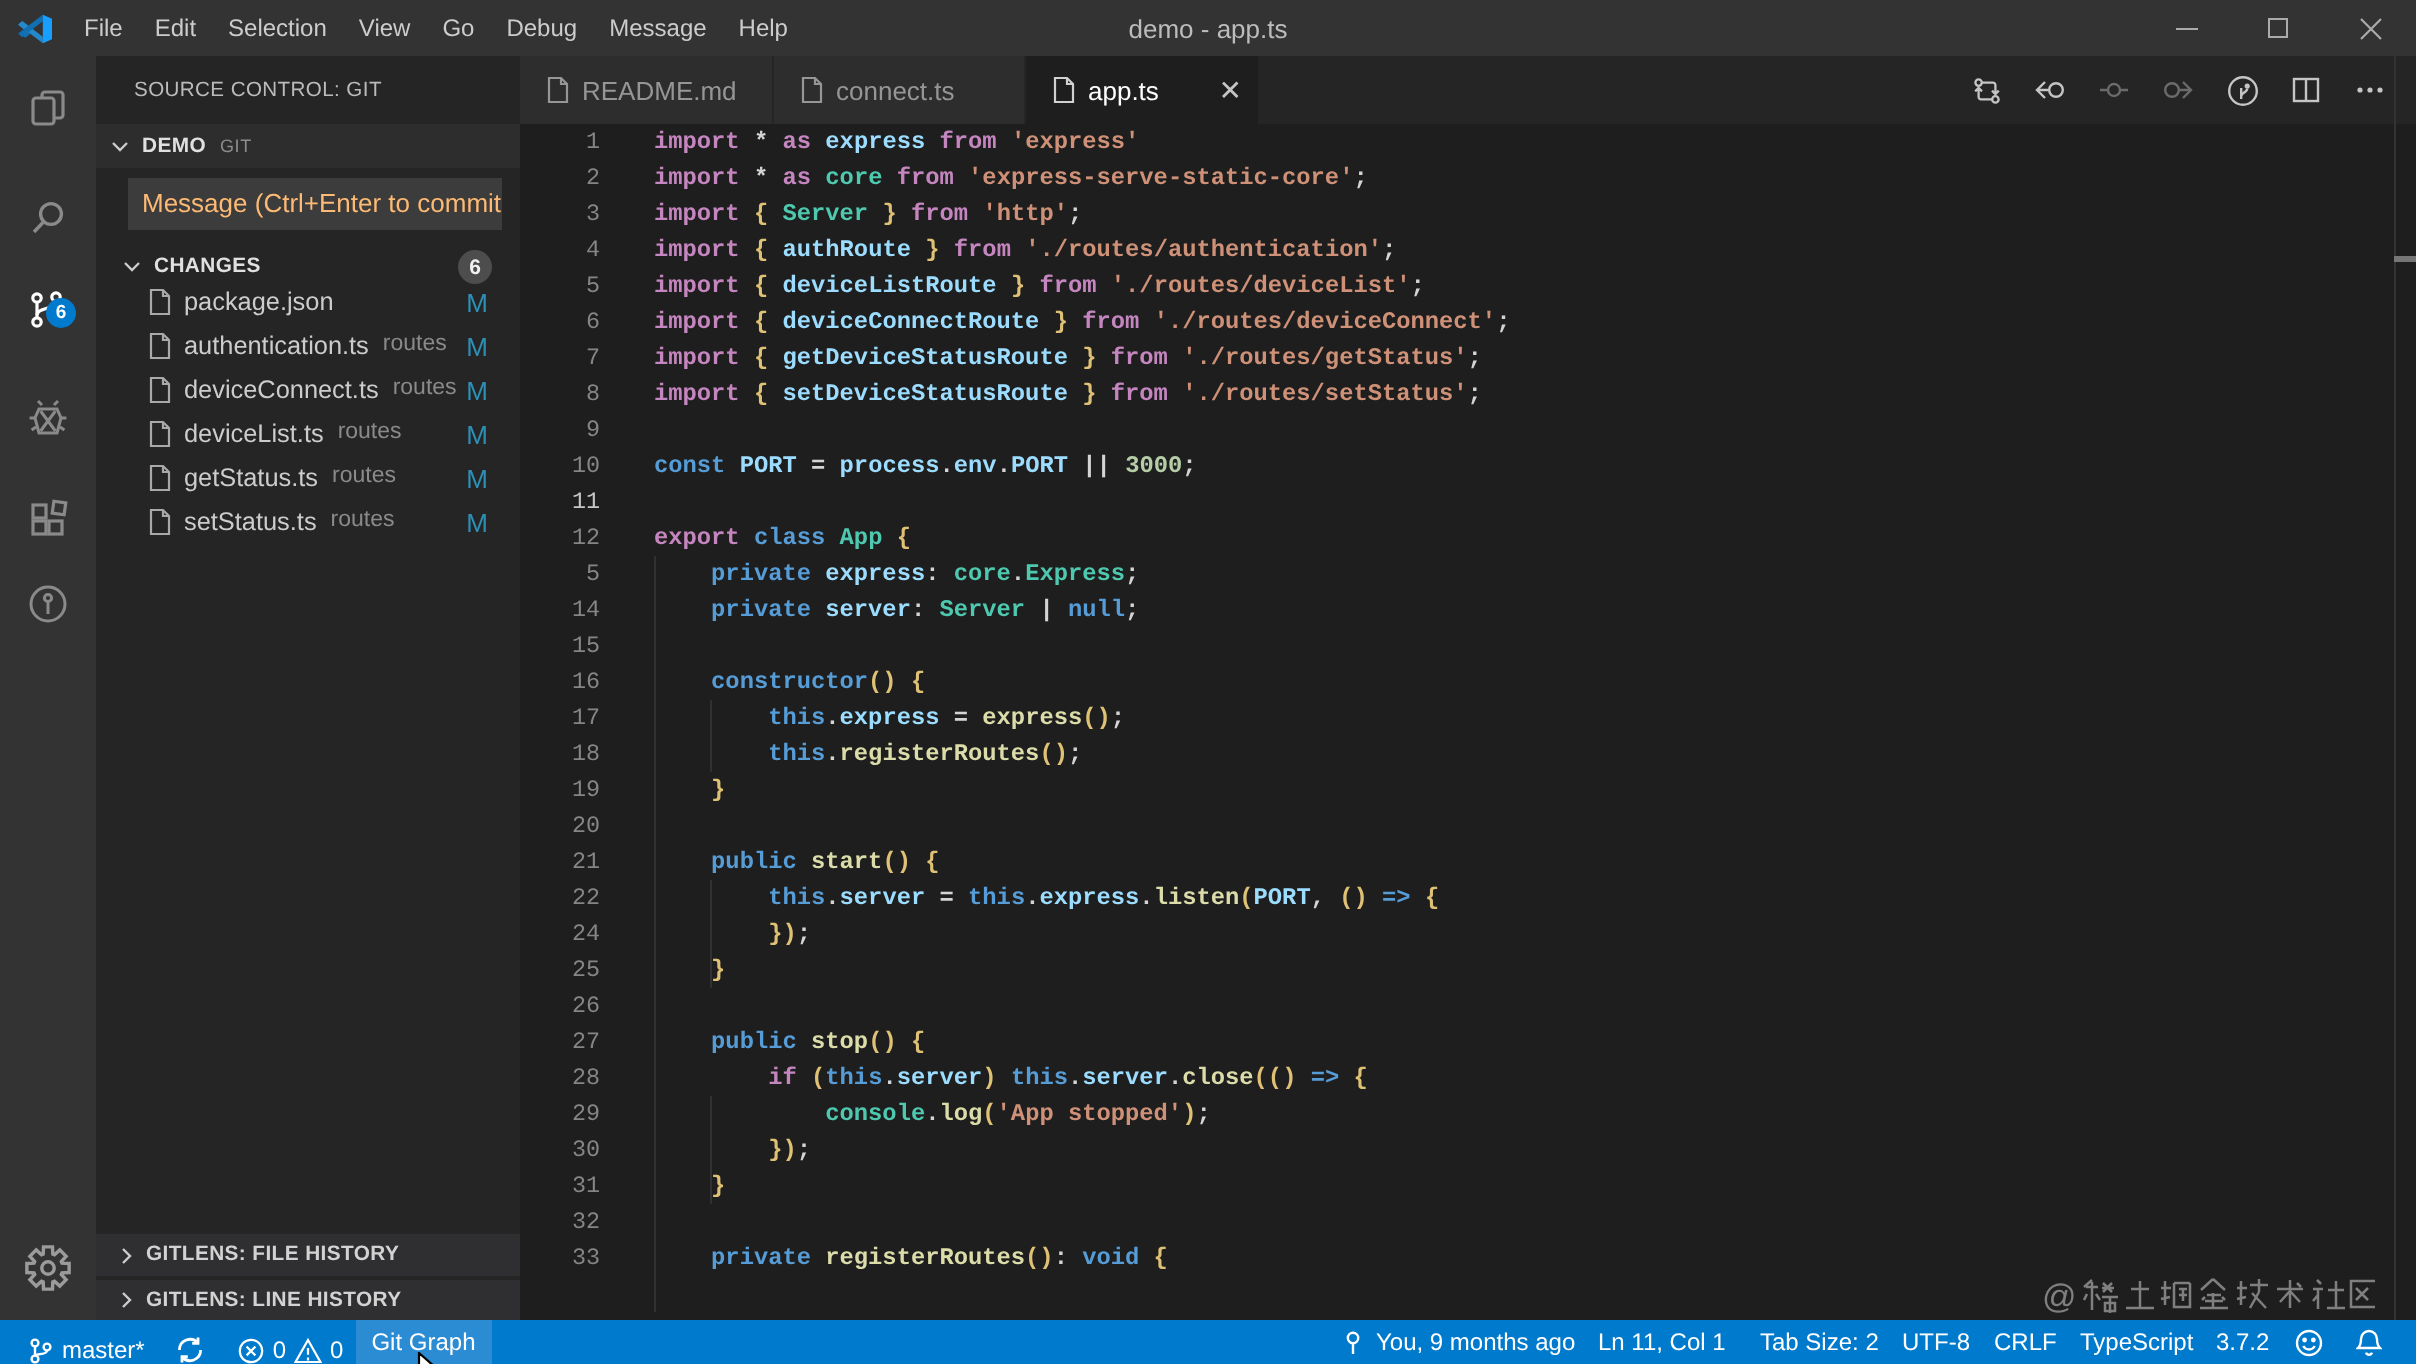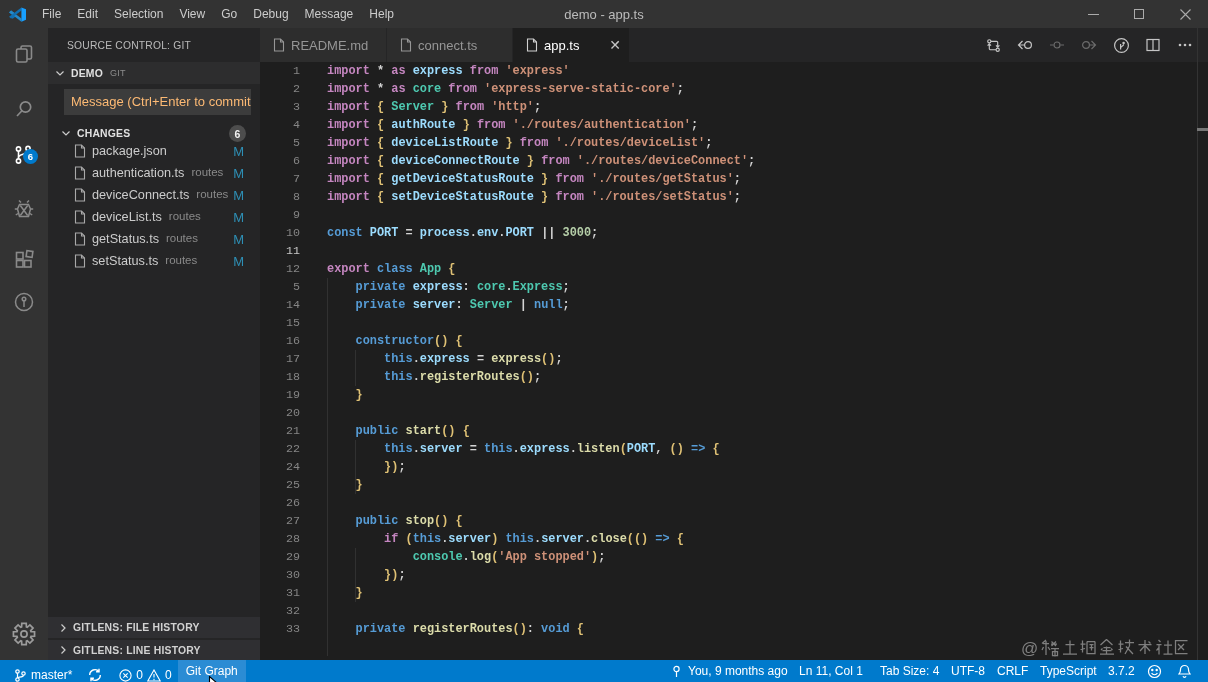--- a/index.html
+++ b/index.html
@@ -387,21 +387,21 @@
   <span style="margin-left:4px">0</span>
   <div style="background:#2b8cd4;height:22px;display:flex;align-items:center;padding:0 8px;margin-left:6px">Git Graph</div>
  </div>
  <div class="sbr">
   <svg style="left:672px;top:5px;height:13px" width="9" height="13" viewBox="0 0 9 13" fill="none" stroke="#ffffff" stroke-width="1.2">
           <circle cx="4.5" cy="4" r="2.6"></circle>
           <path d="M4.5 6.8V12"></path>
         </svg>
   <span style="left:688px">You, 9 months ago</span>
   <span style="left:799px">Ln 11, Col 1</span>
-  <span style="left:880px">Tab Size: 4</span>
+  <span style="left:880px">Tab Size: 2</span>
   <span style="left:951px">UTF-8</span>
   <span style="left:997px">CRLF</span>
   <span style="left:1040px">TypeScript</span>
   <span style="left:1108px">3.7.2</span>
   <svg style="left:1147px;top:4px;height:15px" width="15" height="15" viewBox="0 0 15 15" fill="none" stroke="#ffffff" stroke-width="1.2">
           <circle cx="7.5" cy="7.5" r="6"></circle>
           <circle cx="5.3" cy="6" r="0.6" fill="#fff"></circle>
           <circle cx="9.7" cy="6" r="0.6" fill="#fff"></circle>
           <path d="M4.6 9a3.3 3.3 0 0 0 5.8 0"></path>
         </svg>

